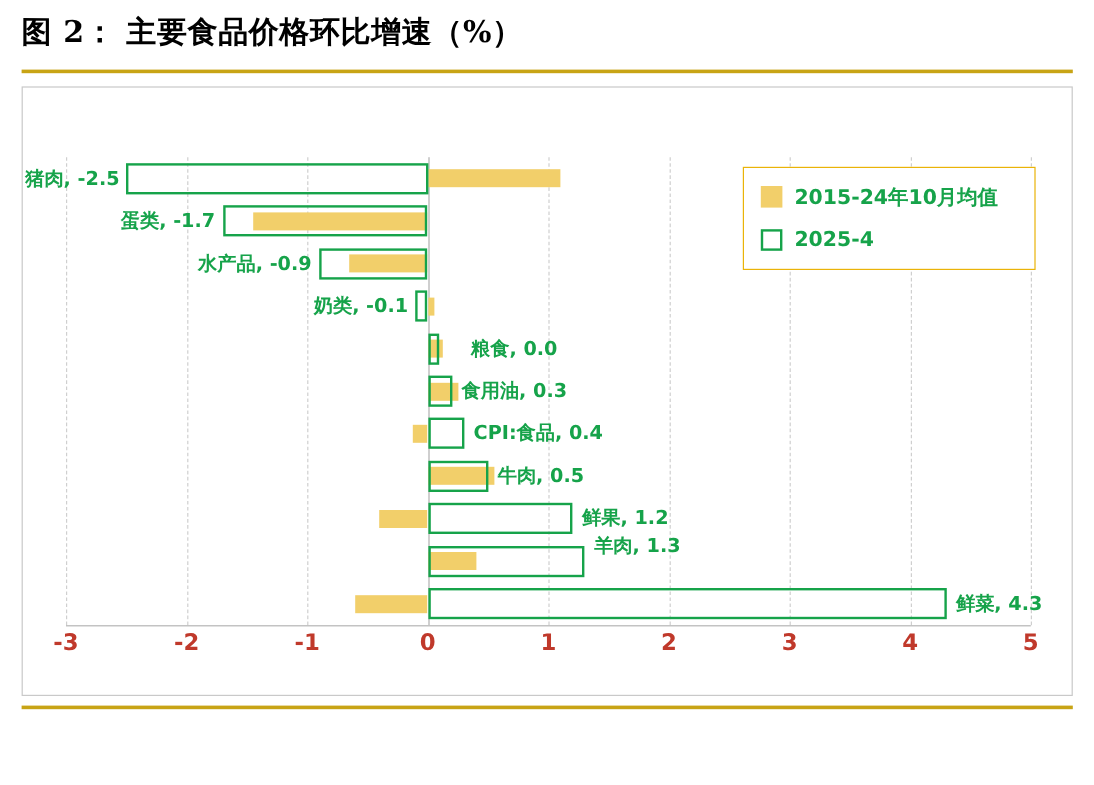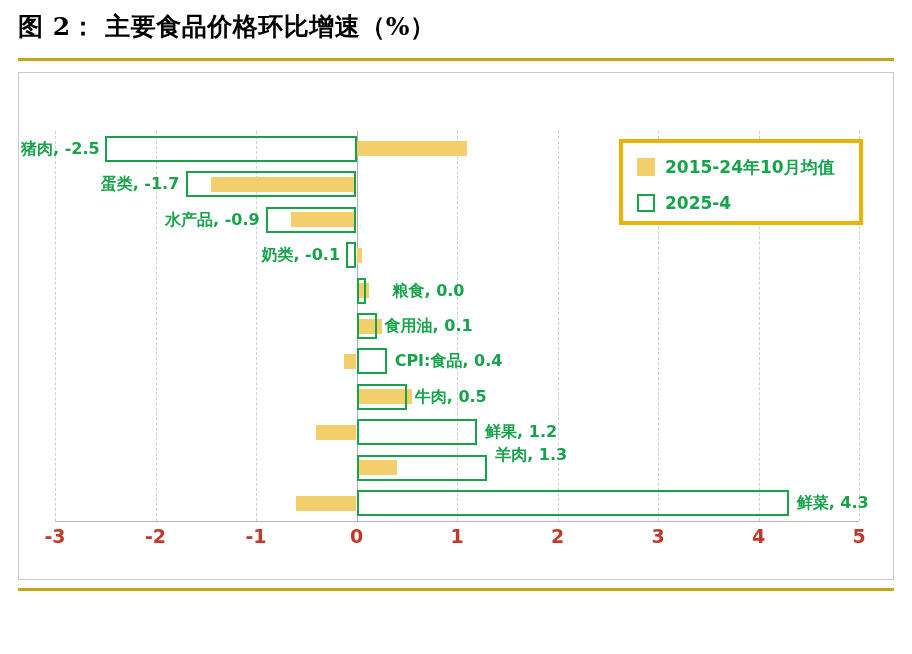--- a/index.html
+++ b/index.html
@@ -141,21 +141,21 @@
     white-space: nowrap;
     line-height: 26px;
   }
   
   .legend {
     position: absolute;
     left: 600px;
     top: 66px;
     width: 244px;
     height: 86px;
-    border: 4px solid #eab308;
+    border: 1px solid #eab308;
     background: #ffffff;
     box-sizing: border-box;
   }
   .legend-row {
     position: absolute;
     left: 14px;
     height: 24px;
     display: flex;
     align-items: center;
   }
@@ -213,21 +213,21 @@
         <div class="bar-cur" style="left: 211.05px; width: 90.45px; top: 75.6364px;"></div>
         <div class="bar-label" style="top: 75.6364px; left: 110.05px; right: auto;">水产品, -0.9</div>
         <div class="bar-avg" style="left: 301.5px; width: 5.025px; top: 116.591px;"></div>
         <div class="bar-cur" style="left: 291.45px; width: 10.05px; top: 111.091px;"></div>
         <div class="bar-label" style="top: 111.091px; left: 206.45px; right: auto;">奶类, -0.1</div>
         <div class="bar-avg" style="left: 301.5px; width: 12.06px; top: 152.045px;"></div>
         <div class="bar-cur" style="left: 301.5px; width: 9px; top: 146.545px;"></div>
         <div class="bar-label" style="top: 146.545px; left: 309.5px; margin-left: 28px;">粮食, 0.0</div>
         <div class="bar-avg" style="left: 301.5px; width: 25.125px; top: 187.5px;"></div>
         <div class="bar-cur" style="left: 301.5px; width: 20.1px; top: 182px;"></div>
-        <div class="bar-label" style="top: 182px; left: 329.6px;">食用油, 0.1</div>
+        <div class="bar-label" style="top: 182px; left: 329.6px;">食用油, 0.3</div>
         <div class="bar-avg" style="left: 289.44px; width: 12.06px; top: 222.955px;"></div>
         <div class="bar-cur" style="left: 301.5px; width: 30.15px; top: 217.455px;"></div>
         <div class="bar-label" style="top: 217.455px; left: 339.65px;">CPI:食品, 0.4</div>
         <div class="bar-avg" style="left: 301.5px; width: 55.275px; top: 258.409px;"></div>
         <div class="bar-cur" style="left: 301.5px; width: 50.25px; top: 252.909px;"></div>
         <div class="bar-label" style="top: 252.909px; left: 359.75px;">牛肉, 0.5</div>
         <div class="bar-avg" style="left: 261.3px; width: 40.2px; top: 293.864px;"></div>
         <div class="bar-cur" style="left: 301.5px; width: 120.6px; top: 288.364px;"></div>
         <div class="bar-label" style="top: 288.364px; left: 430.1px;">鲜果, 1.2</div>
         <div class="bar-avg" style="left: 301.5px; width: 40.2px; top: 329.318px;"></div>

